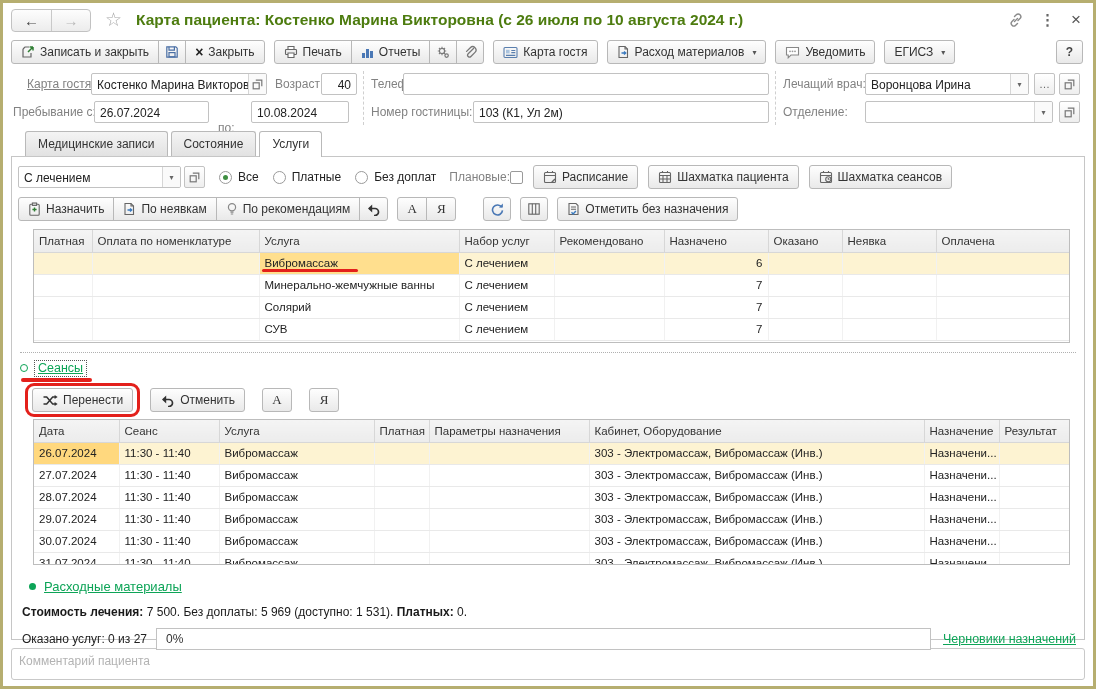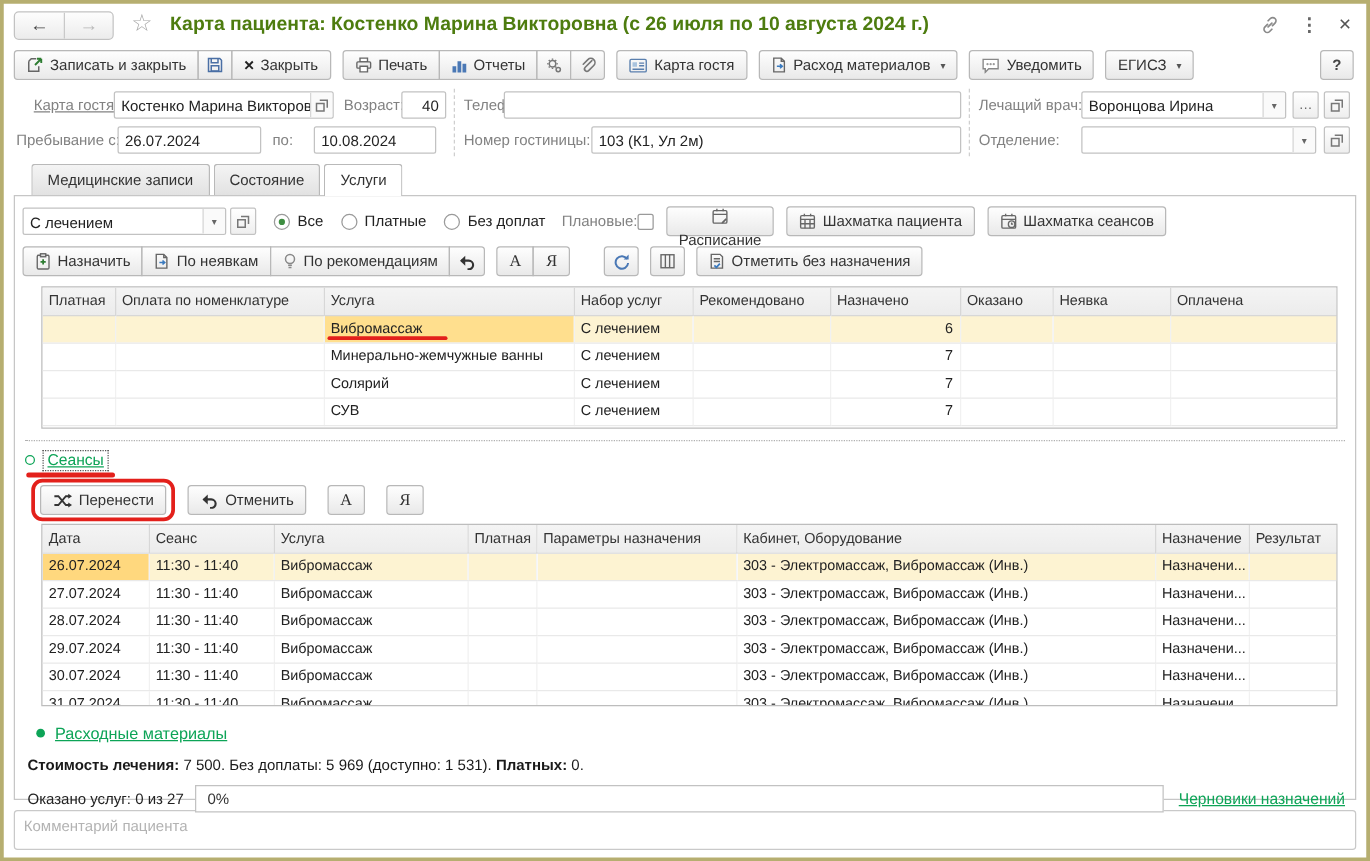--- a/index.html
+++ b/index.html
@@ -287,21 +287,21 @@
             <rect x="1.2" y="3.8" width="6" height="6"></rect>
             <path d="M3.8 1.2 h6 v6"></path>
           </g>
         </svg>
     </button>
 
     <span class="f-label" style="left:10px; top:34px;">Пребывание с:</span>
     <span class="f-box" style="left:91px; top:34px; width:115px;">
       <span class="f-text">26.07.2024</span>
     </span>
-    <span class="f-label" style="left:215px; top:34px;">по:</span>
+    <span class="f-label" style="left:215px; top:50px;">по:</span>
     <span class="f-box" style="left:248px; top:34px; width:98px;">
       <span class="f-text">10.08.2024</span>
     </span>
     <span class="f-label" style="left:368px; top:34px;">Номер гостиницы:</span>
     <span class="f-box" style="left:470px; top:34px; width:296px;">
       <span class="f-text">103 (К1, Ул 2м)</span>
     </span>
     <span class="f-label" style="left:780px; top:34px;">Отделение:</span>
     <span class="f-box" style="left:862px; top:34px; width:188px;">
       <span class="f-text"></span>
@@ -349,21 +349,21 @@
       <span class="radio-opt">
         <span class="radio"></span>
         <span>Платные</span>
       </span>
       <span class="radio-opt">
         <span class="radio"></span>
         <span>Без доплат</span>
       </span>
       <span style="margin-left:13px; color:#828282;">Плановые:</span>
       <span class="checkbox"></span>
-      <button class="btn" style="margin-left:10px;flex-direction:column;">
+      <button class="btn" style="margin-left:10px;">
         <span>
           <svg width="14" height="14" viewBox="0 0 14 14">
               <g fill="none" stroke="#666" stroke-width="1.1">
             <rect x="1.5" y="2.5" width="11" height="10" rx="1"></rect>
                 <path d="M1.5 5.5 h11 M4.5 1 v2 M9.5 1 v2"></path>
               </g>
             <path d="M8.5 11.5 l3-3 1 1 -3 3 -1.3.3 z" fill="#666"></path>
             </svg>
         </span>
         <span>Расписание</span>

